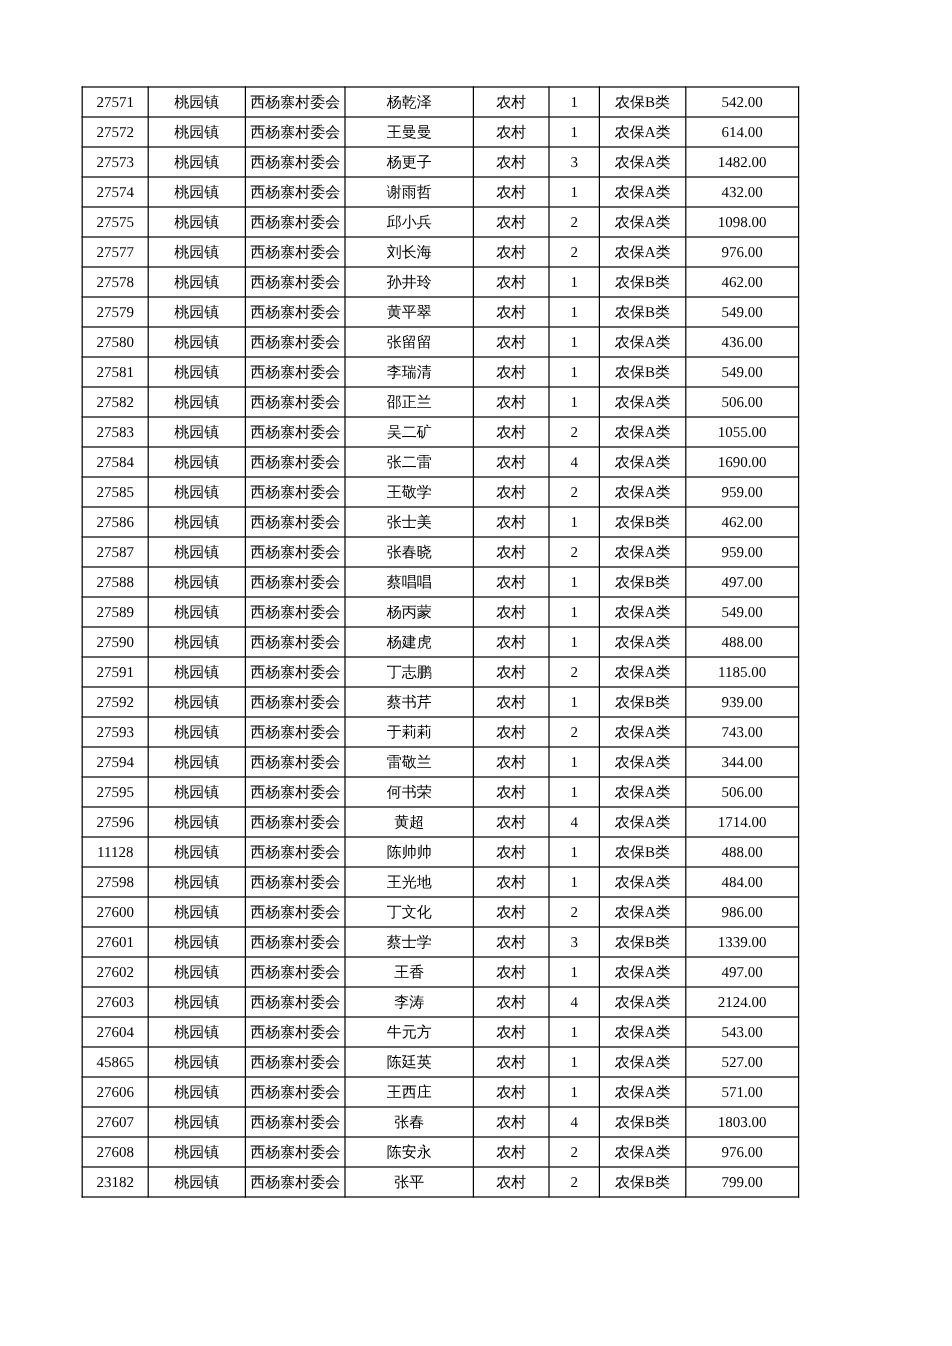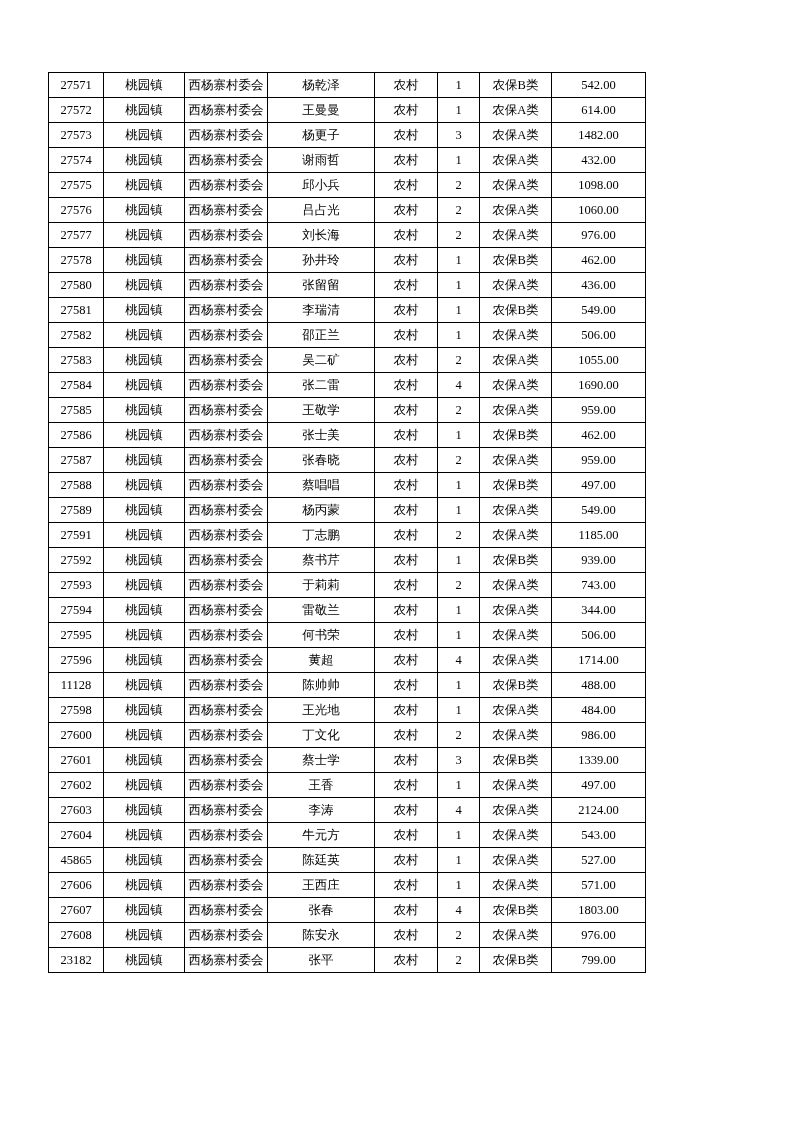--- a/index.html
+++ b/index.html
@@ -17,21 +17,21 @@
   .page {
     position: absolute;
     left: 0;
     top: 0;
     width: 793px;
     height: 1122px;
     background: #ffffff;
   }
   table.data-table {
     position: absolute;
-    left: 48px;
+    left: 68px;
     top: 72px;
     border-collapse: collapse;
     table-layout: fixed;
     font-size: 12.5px;
     line-height: 1;
   }
   table.data-table td {
     border: 1px solid #000000;
     height: 24px;
     padding: 0 2px;
@@ -110,50 +110,50 @@
           <td>27575</td>
           <td>桃园镇</td>
           <td>西杨寨村委会</td>
           <td>邱小兵</td>
           <td>农村</td>
           <td>2</td>
           <td>农保A类</td>
           <td>1098.00</td>
         </tr>
         <tr>
-          <td>27576</td>
-          <td>桃园镇</td>
-          <td>西杨寨村委会</td>
-          <td>吕占光</td>
-          <td>农村</td>
-          <td>2</td>
-          <td>农保A类</td>
-          <td>1060.00</td>
-        </tr>
-        <tr>
           <td>27577</td>
           <td>桃园镇</td>
           <td>西杨寨村委会</td>
           <td>刘长海</td>
           <td>农村</td>
           <td>2</td>
           <td>农保A类</td>
           <td>976.00</td>
         </tr>
         <tr>
           <td>27578</td>
           <td>桃园镇</td>
           <td>西杨寨村委会</td>
           <td>孙井玲</td>
           <td>农村</td>
           <td>1</td>
           <td>农保B类</td>
           <td>462.00</td>
         </tr>
         <tr>
+          <td>27579</td>
+          <td>桃园镇</td>
+          <td>西杨寨村委会</td>
+          <td>黄平翠</td>
+          <td>农村</td>
+          <td>1</td>
+          <td>农保B类</td>
+          <td>549.00</td>
+        </tr>
+        <tr>
           <td>27580</td>
           <td>桃园镇</td>
           <td>西杨寨村委会</td>
           <td>张留留</td>
           <td>农村</td>
           <td>1</td>
           <td>农保A类</td>
           <td>436.00</td>
         </tr>
         <tr>
@@ -238,20 +238,30 @@
         </tr>
         <tr>
           <td>27589</td>
           <td>桃园镇</td>
           <td>西杨寨村委会</td>
           <td>杨丙蒙</td>
           <td>农村</td>
           <td>1</td>
           <td>农保A类</td>
           <td>549.00</td>
+        </tr>
+        <tr>
+          <td>27590</td>
+          <td>桃园镇</td>
+          <td>西杨寨村委会</td>
+          <td>杨建虎</td>
+          <td>农村</td>
+          <td>1</td>
+          <td>农保A类</td>
+          <td>488.00</td>
         </tr>
         <tr>
           <td>27591</td>
           <td>桃园镇</td>
           <td>西杨寨村委会</td>
           <td>丁志鹏</td>
           <td>农村</td>
           <td>2</td>
           <td>农保A类</td>
           <td>1185.00</td>

